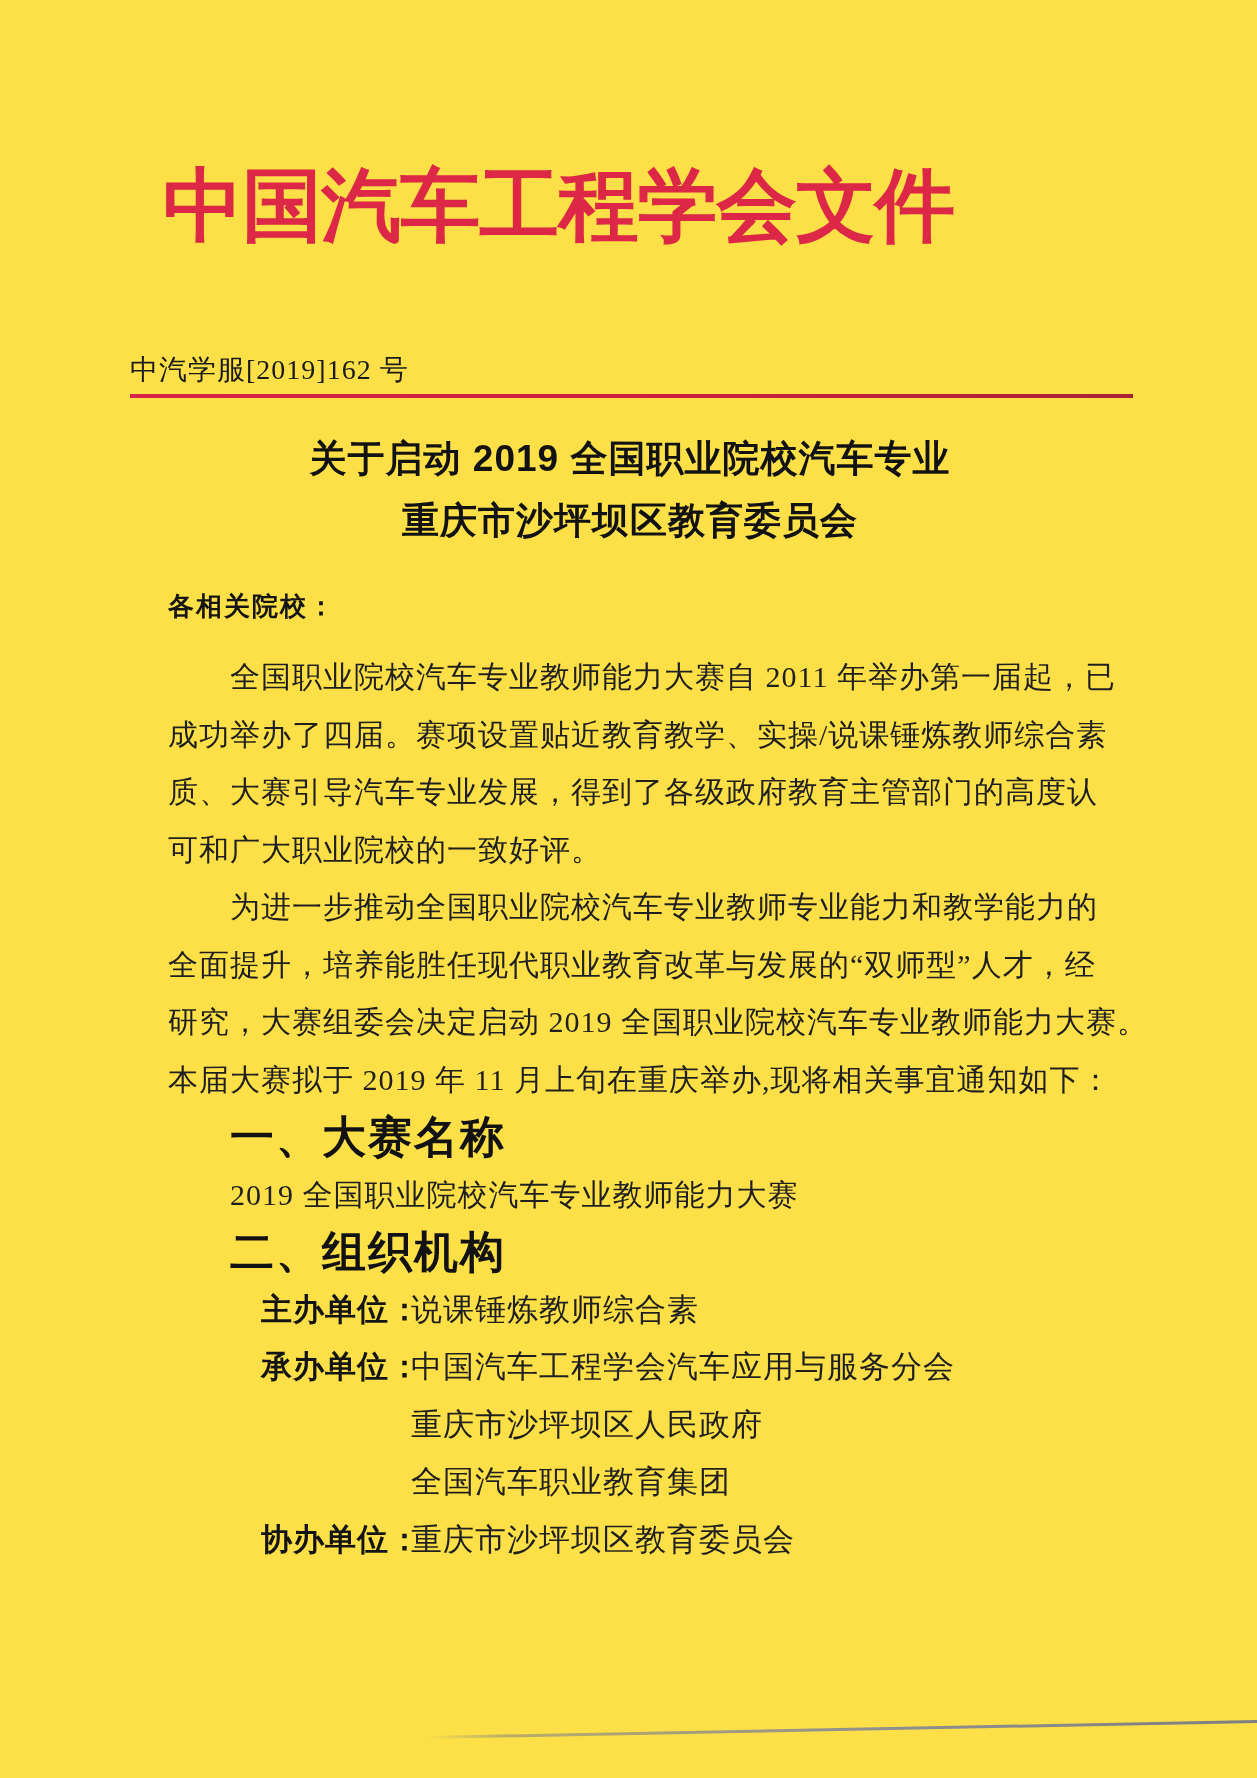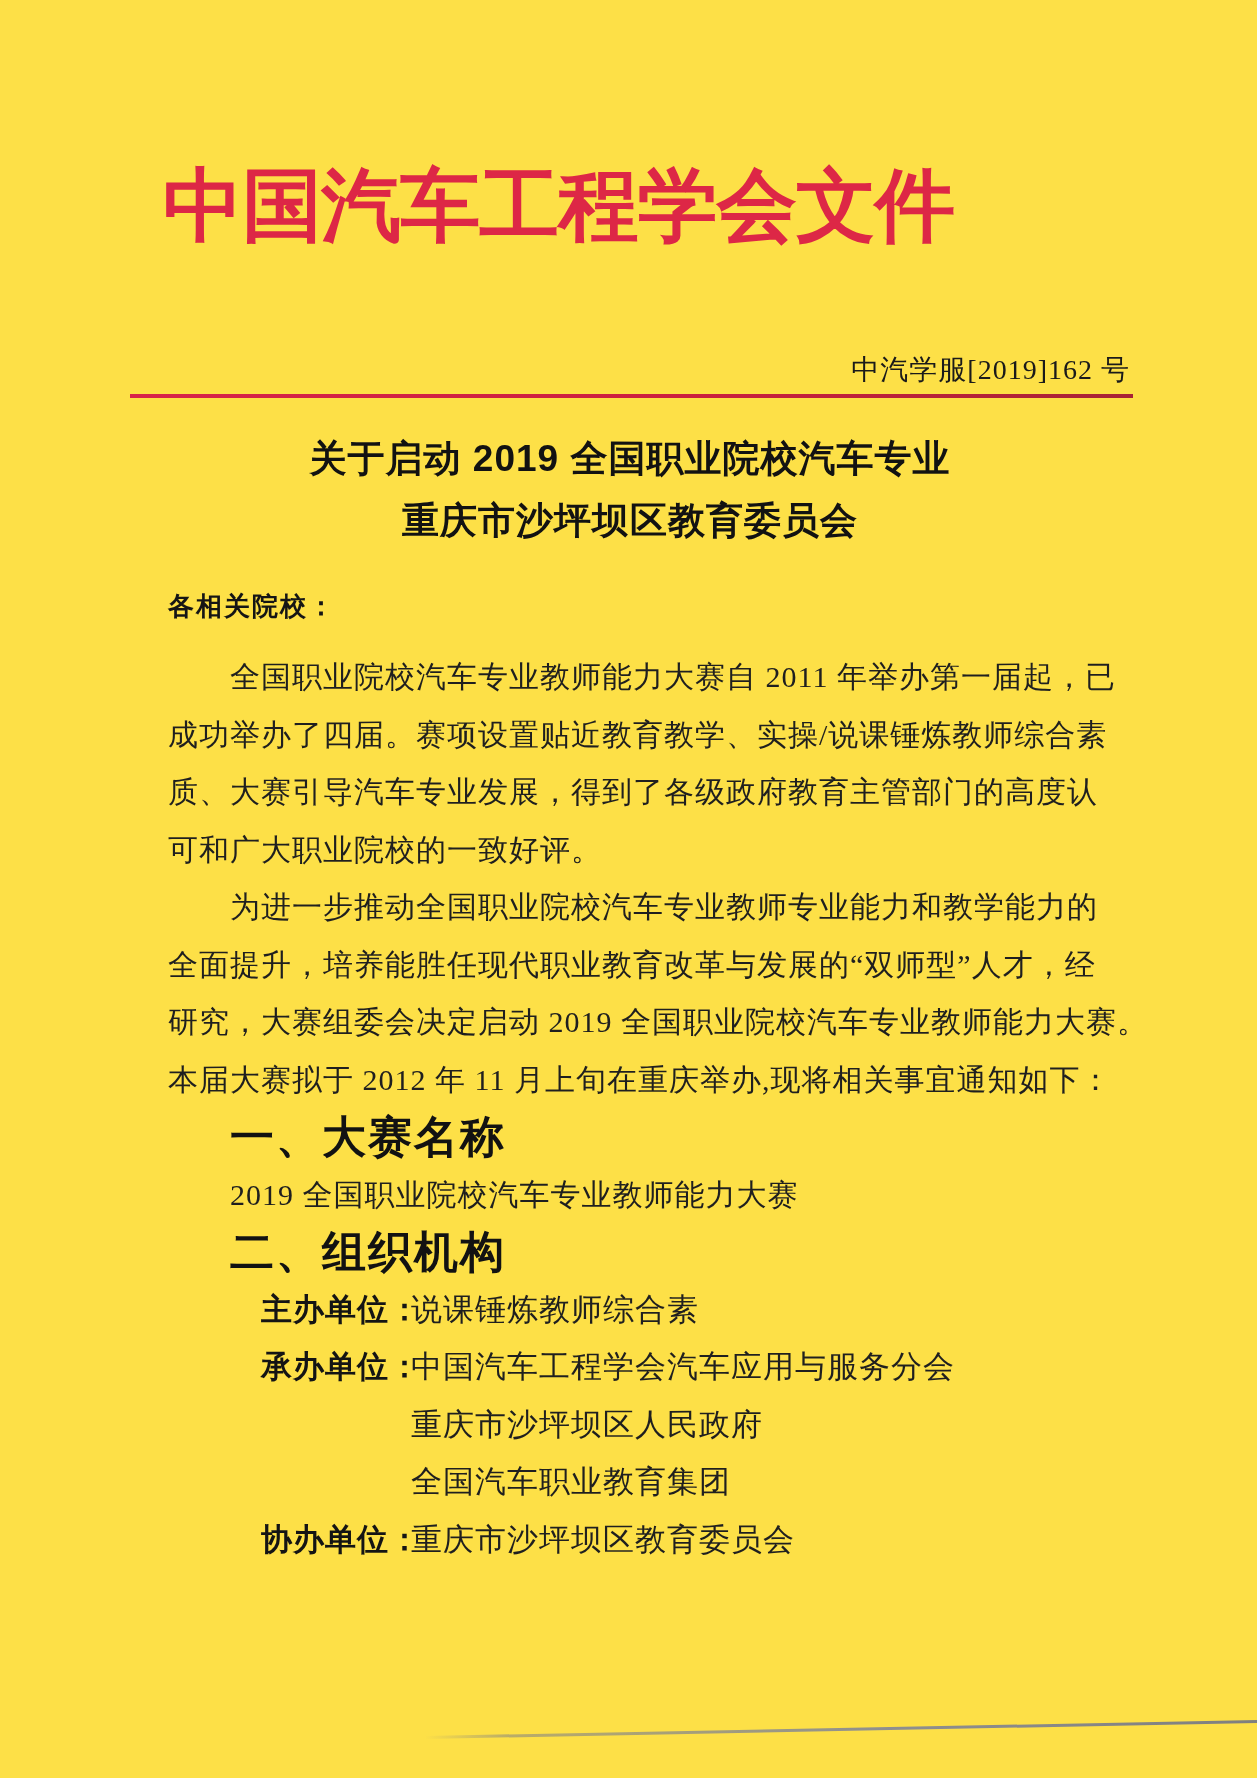--- a/index.html
+++ b/index.html
@@ -19,21 +19,21 @@
     font-family:"Liberation Serif","DejaVu Serif",serif;
     color:#dd2746;
     letter-spacing:-2px;
     white-space:nowrap;
     text-align:justify;
     text-align-last:justify;
   }
   .doc-number{
     position:absolute;top:348px;left:130px;width:1000px;
     font-size:28px;line-height:44px;
-    text-align:right;color:#1a1a1a;
+    text-align:left;color:#1a1a1a;
     letter-spacing:1px;
   }
   .red-line{
     position:absolute;top:394px;left:130px;width:1003px;height:4px;
     background:linear-gradient(90deg,#d82349 0%,#cc1f3e 55%,#a82335 100%);
   }
   .notice-title{
     position:absolute;top:428px;left:130px;width:1000px;
     text-align:center;
     font-family:"Liberation Sans","DejaVu Sans",sans-serif;
@@ -97,21 +97,21 @@
   <div class="salutation">各相关院校：</div>
 
   <div class="line indent" style="top:648px">全国职业院校汽车专业教师能力大赛自 2011 年举办第一届起，已</div>
   <div class="line" style="top:706px">成功举办了四届。赛项设置贴近教育教学、实操/说课锤炼教师综合素</div>
   <div class="line" style="top:763px">质、大赛引导汽车专业发展，得到了各级政府教育主管部门的高度认</div>
   <div class="line" style="top:821px">可和广大职业院校的一致好评。</div>
 
   <div class="line indent" style="top:878px">为进一步推动全国职业院校汽车专业教师专业能力和教学能力的</div>
   <div class="line" style="top:936px">全面提升，培养能胜任现代职业教育改革与发展的“双师型”人才，经</div>
   <div class="line" style="top:993px">研究，大赛组委会决定启动 2019 全国职业院校汽车专业教师能力大赛。</div>
-  <div class="line" style="top:1051px">本届大赛拟于 2012 年 11 月上旬在重庆举办,现将相关事宜通知如下：</div>
+  <div class="line" style="top:1051px">本届大赛拟于 2019 年 11 月上旬在重庆举办,现将相关事宜通知如下：</div>
 
   <div class="line indent sec-heading" style="top:1108px">一、大赛名称</div>
   <div class="line indent" style="top:1166px">2019 全国职业院校汽车专业教师能力大赛</div>
 
   <div class="line indent sec-heading" style="top:1223px">二、组织机构</div>
 
   <div class="line org-row" style="top:1281px">
     <span class="org-label">主办单位：</span><span class="org-value">说课锤炼教师综合素</span>
   </div>
 

